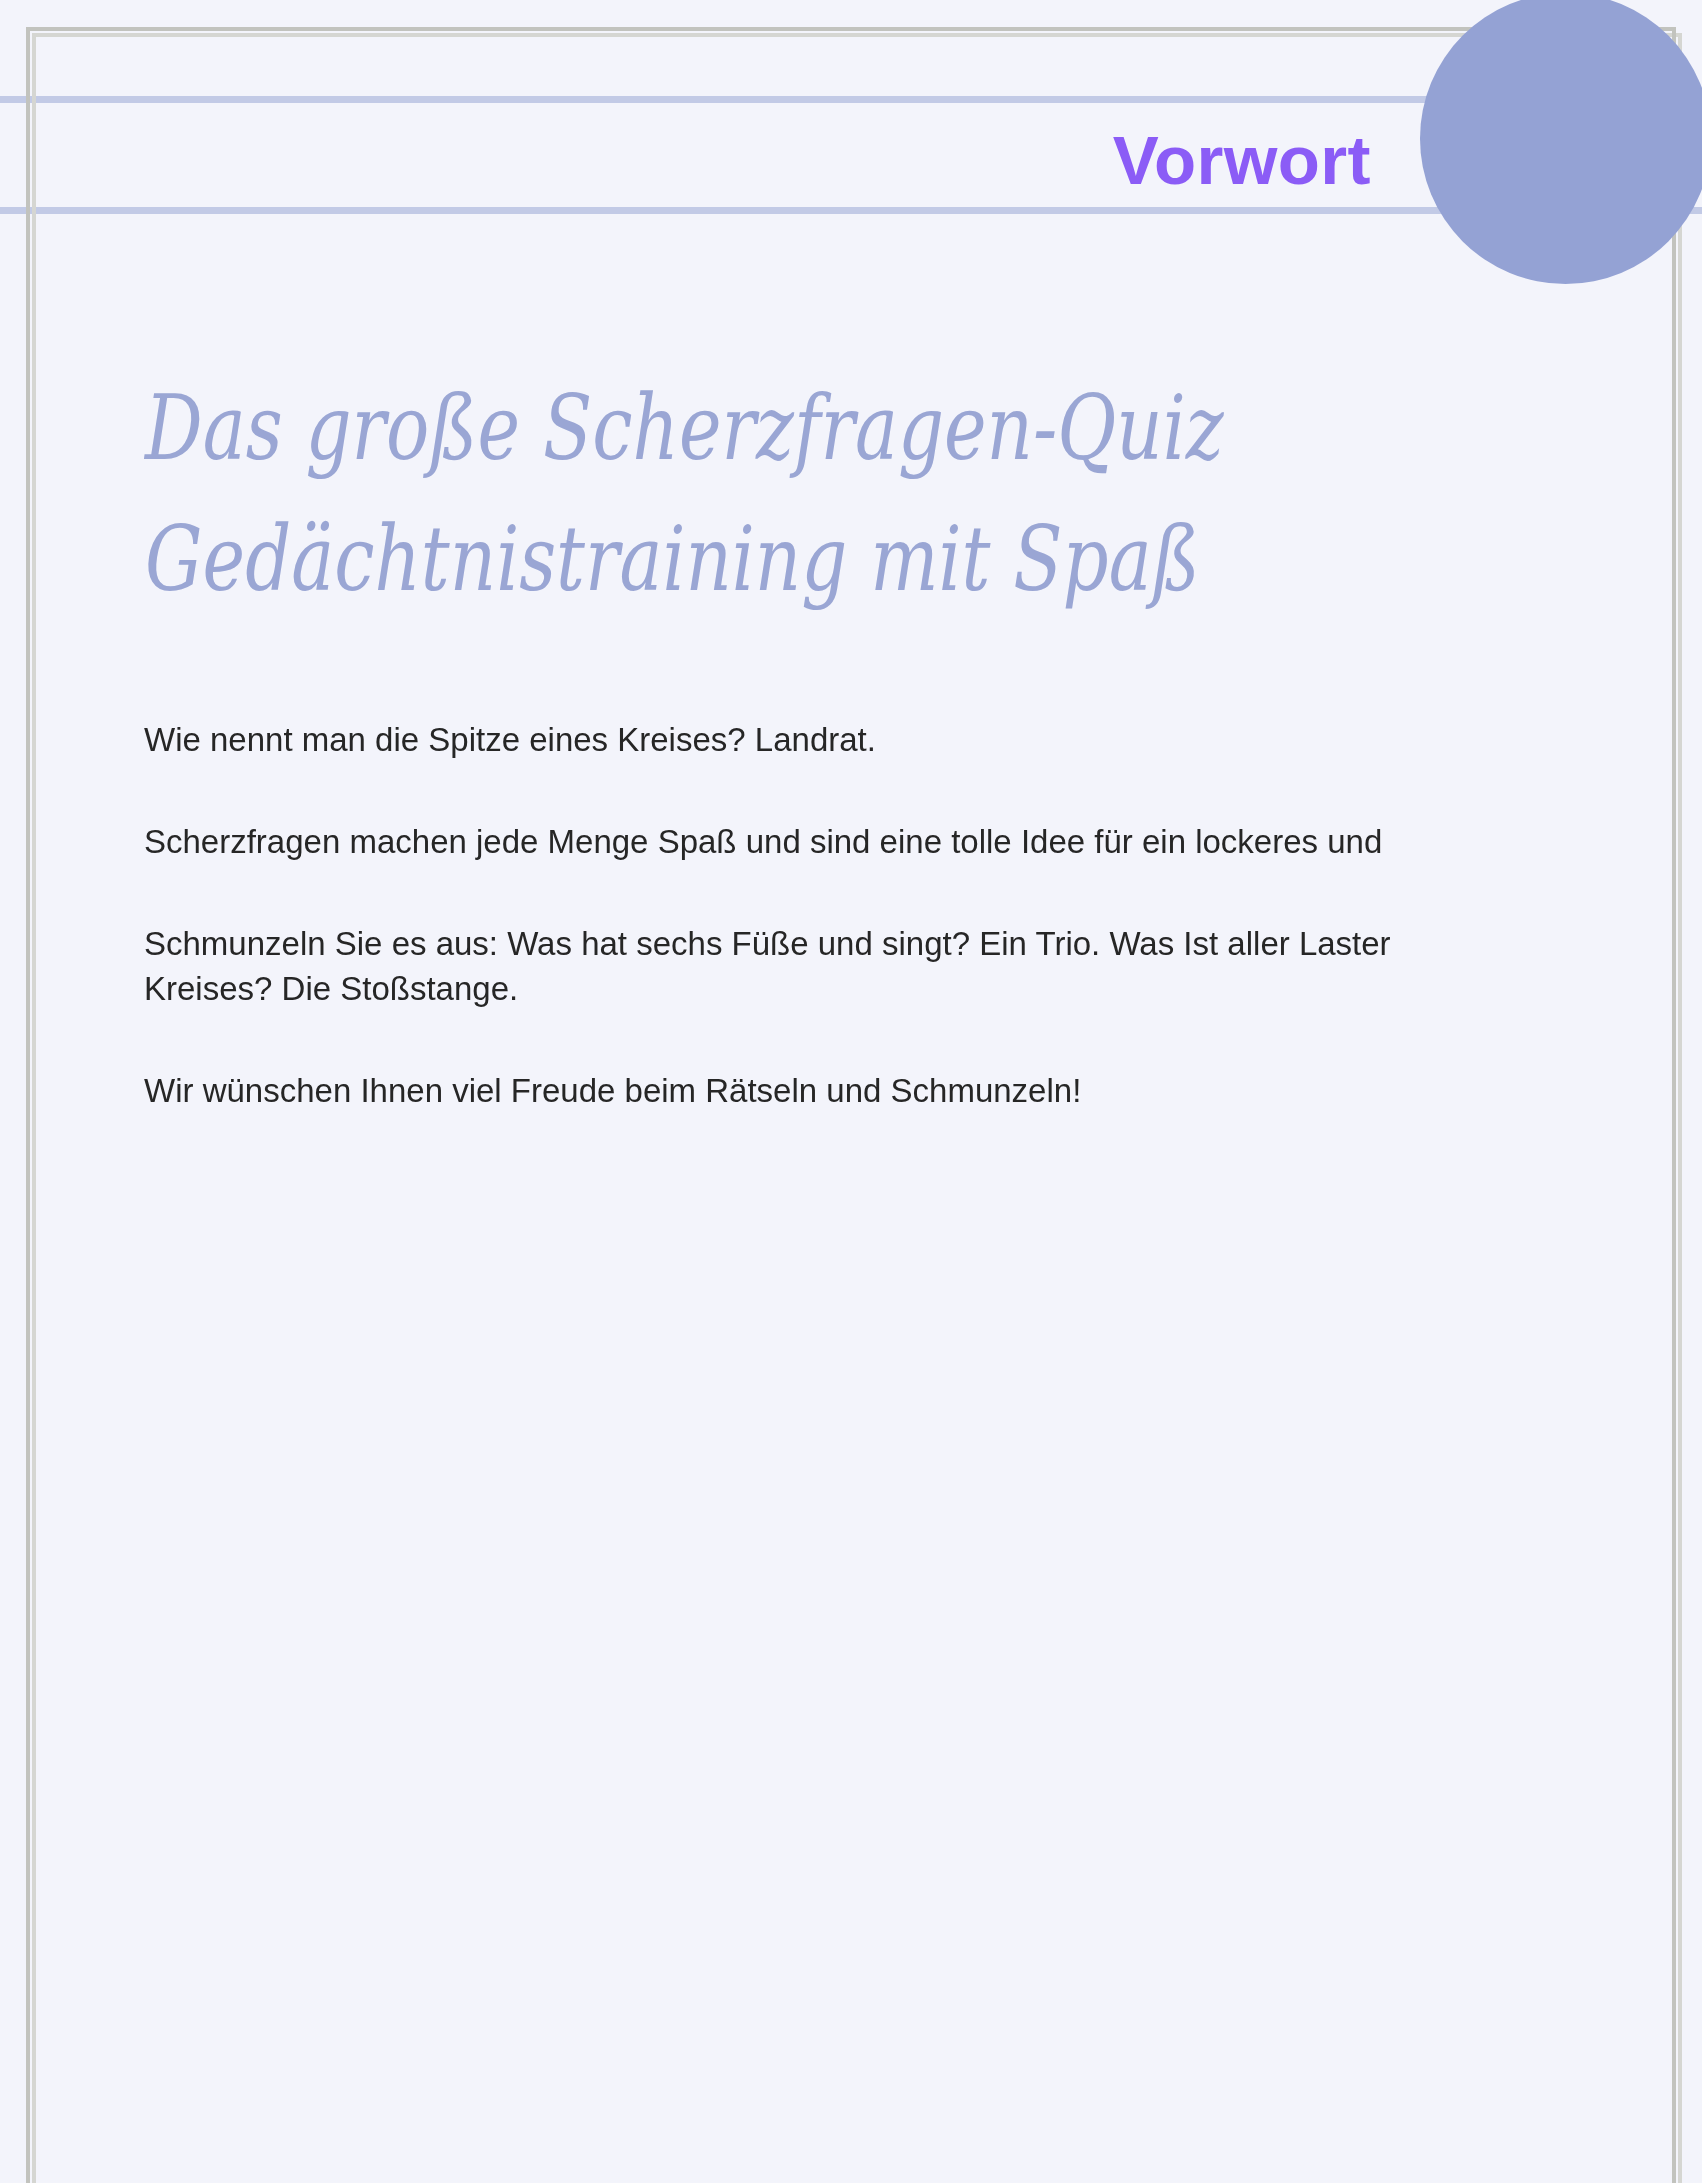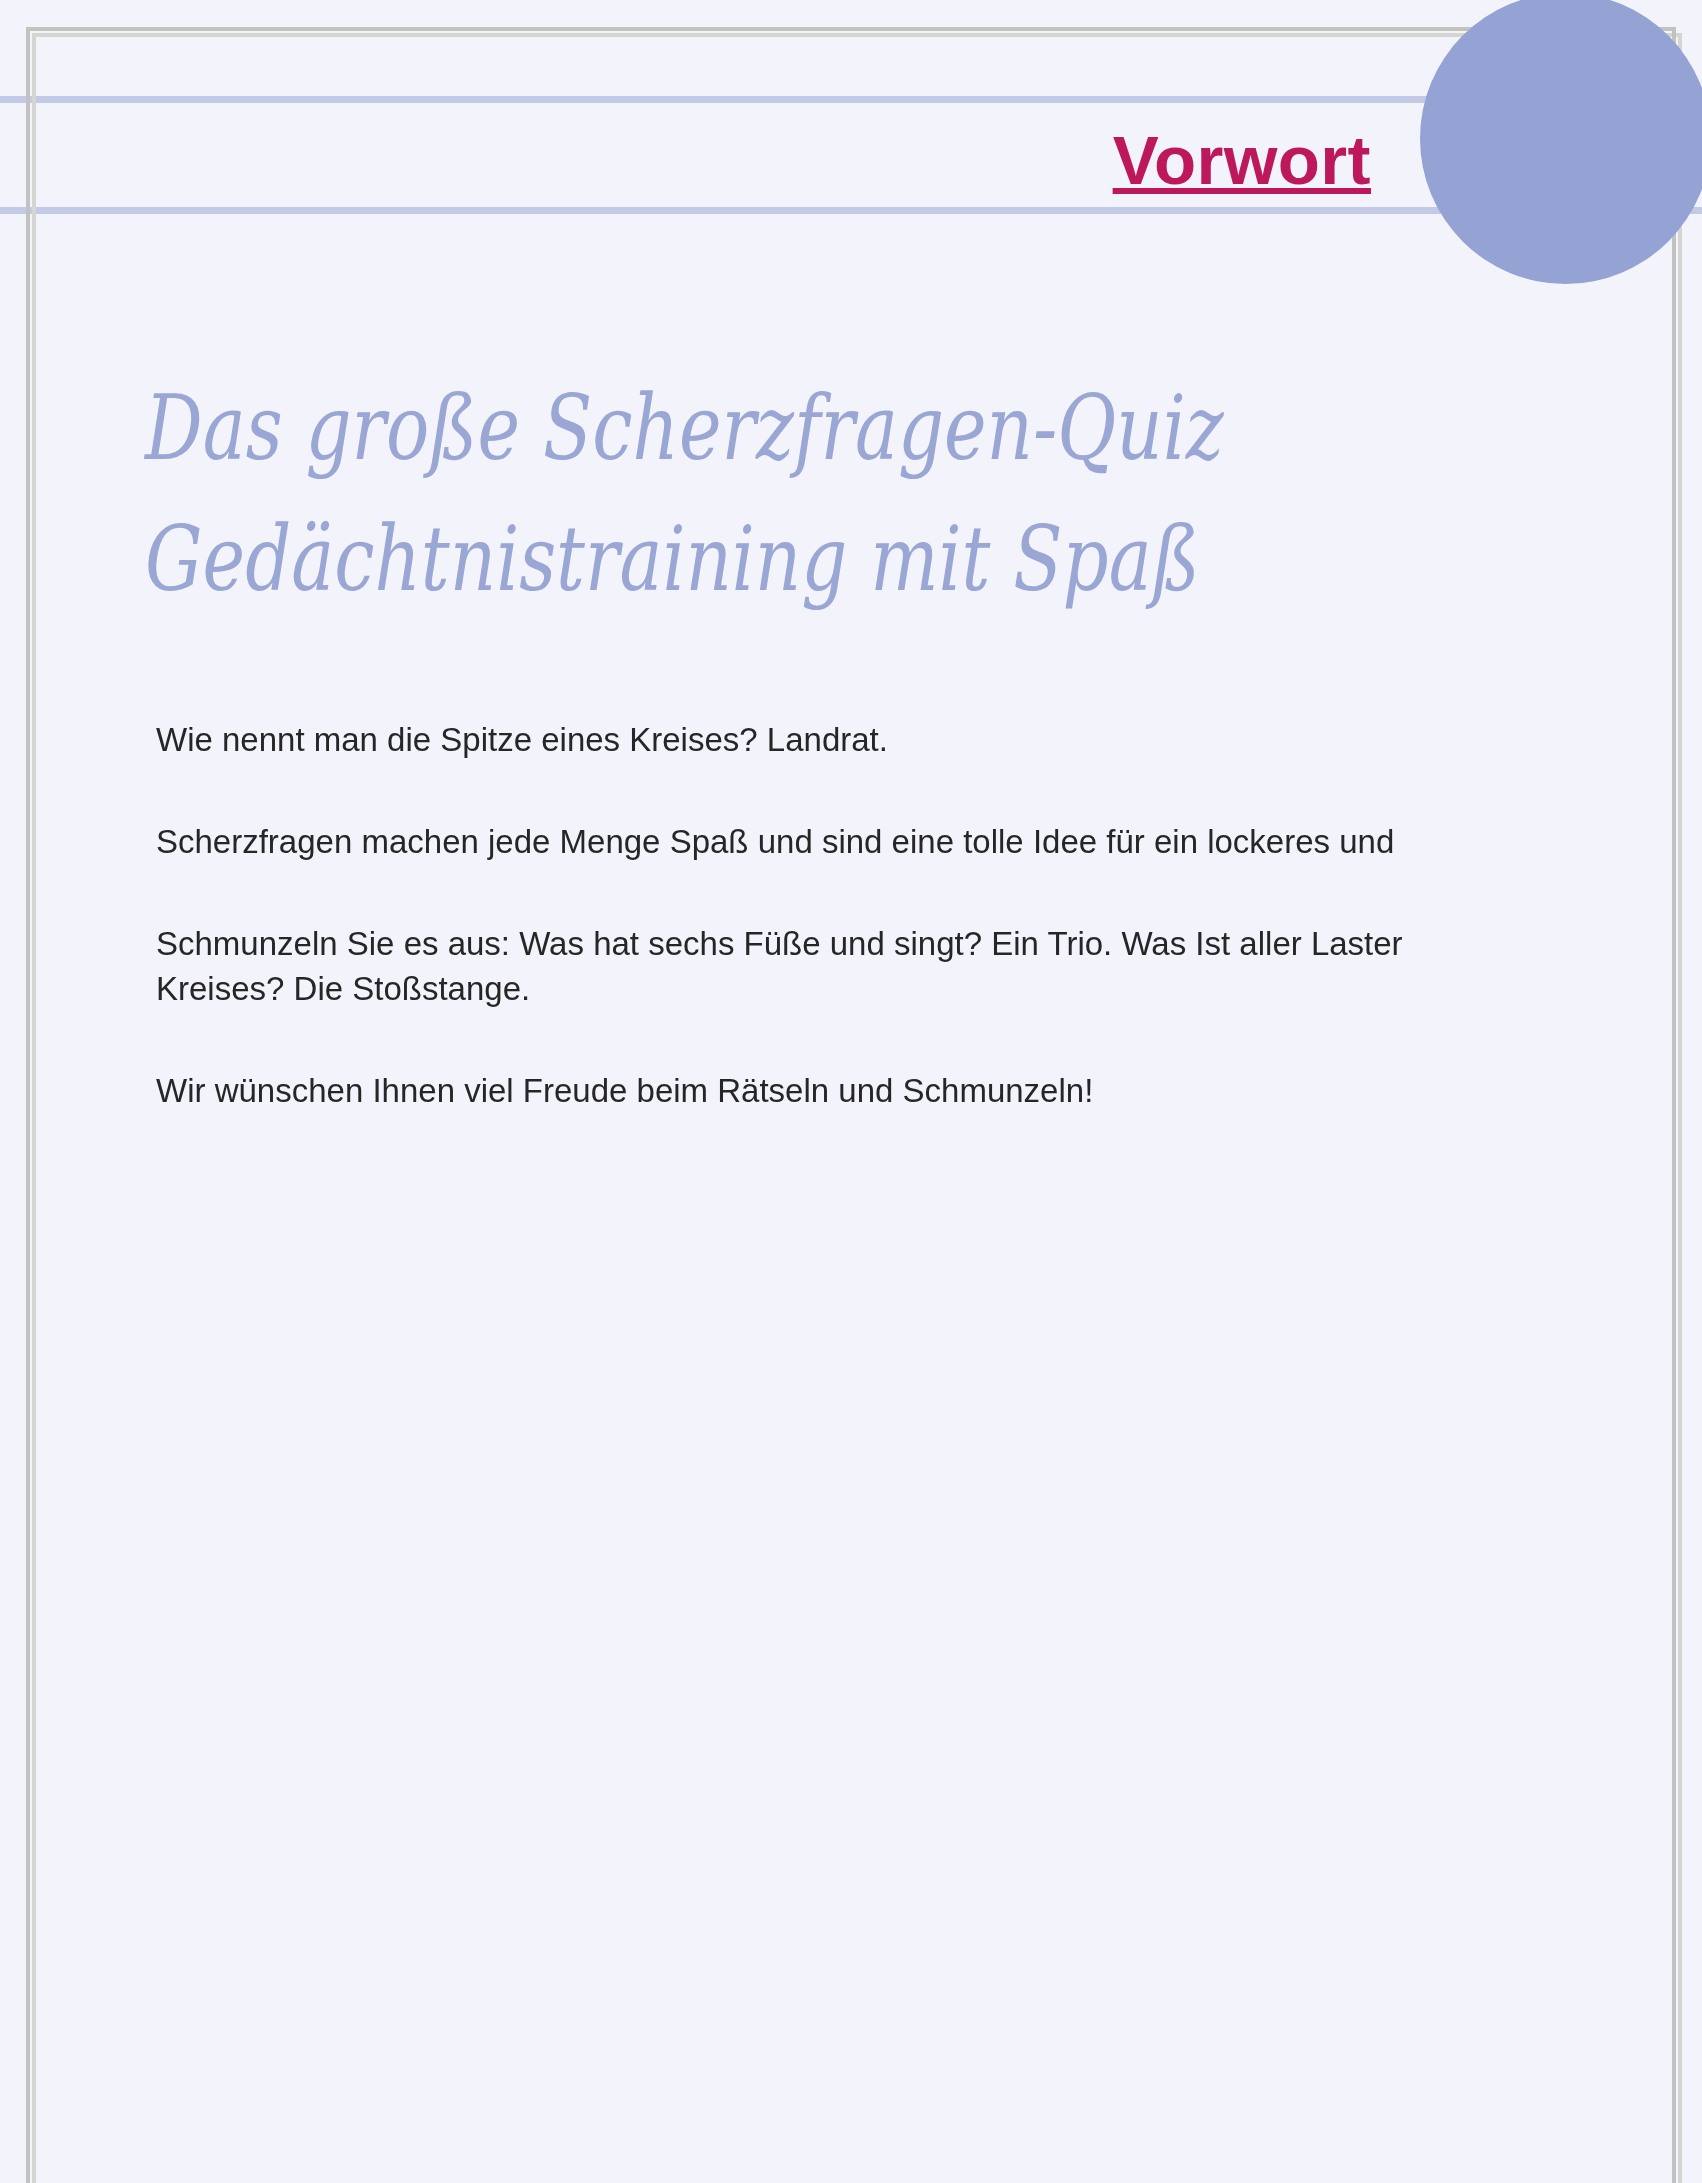--- a/index.html
+++ b/index.html
@@ -45,24 +45,23 @@
     z-index: 3;
   }
 
   .header-label {
     position: absolute;
     top: 126px;
     right: 331px;
     font-size: 69px;
     line-height: 1;
     font-weight: bold;
-    color: #be185d;
+    color: #8b5cf6;
     z-index: 4;
     letter-spacing: 0.4px;
-    text-decoration: underline;
   }
 
   .corner-circle {
     position: absolute;
     left: 1420px;
     top: -7px;
     width: 291px;
     height: 291px;
     border-radius: 50%;
     background: #94a2d4;
@@ -86,21 +85,20 @@
 
   .body-text {
     position: absolute;
     left: 144px;
     top: 717px;
     width: 1493px;
     font-size: 33px;
     line-height: 45px;
     color: #262626;
     z-index: 4;
-    margin-left: 12px;
   }
   .body-text p {
     margin: 0 0 57px 0;
     padding: 0;
   }
 </style>
 </head>
 <body>
 
 <div class="page">

